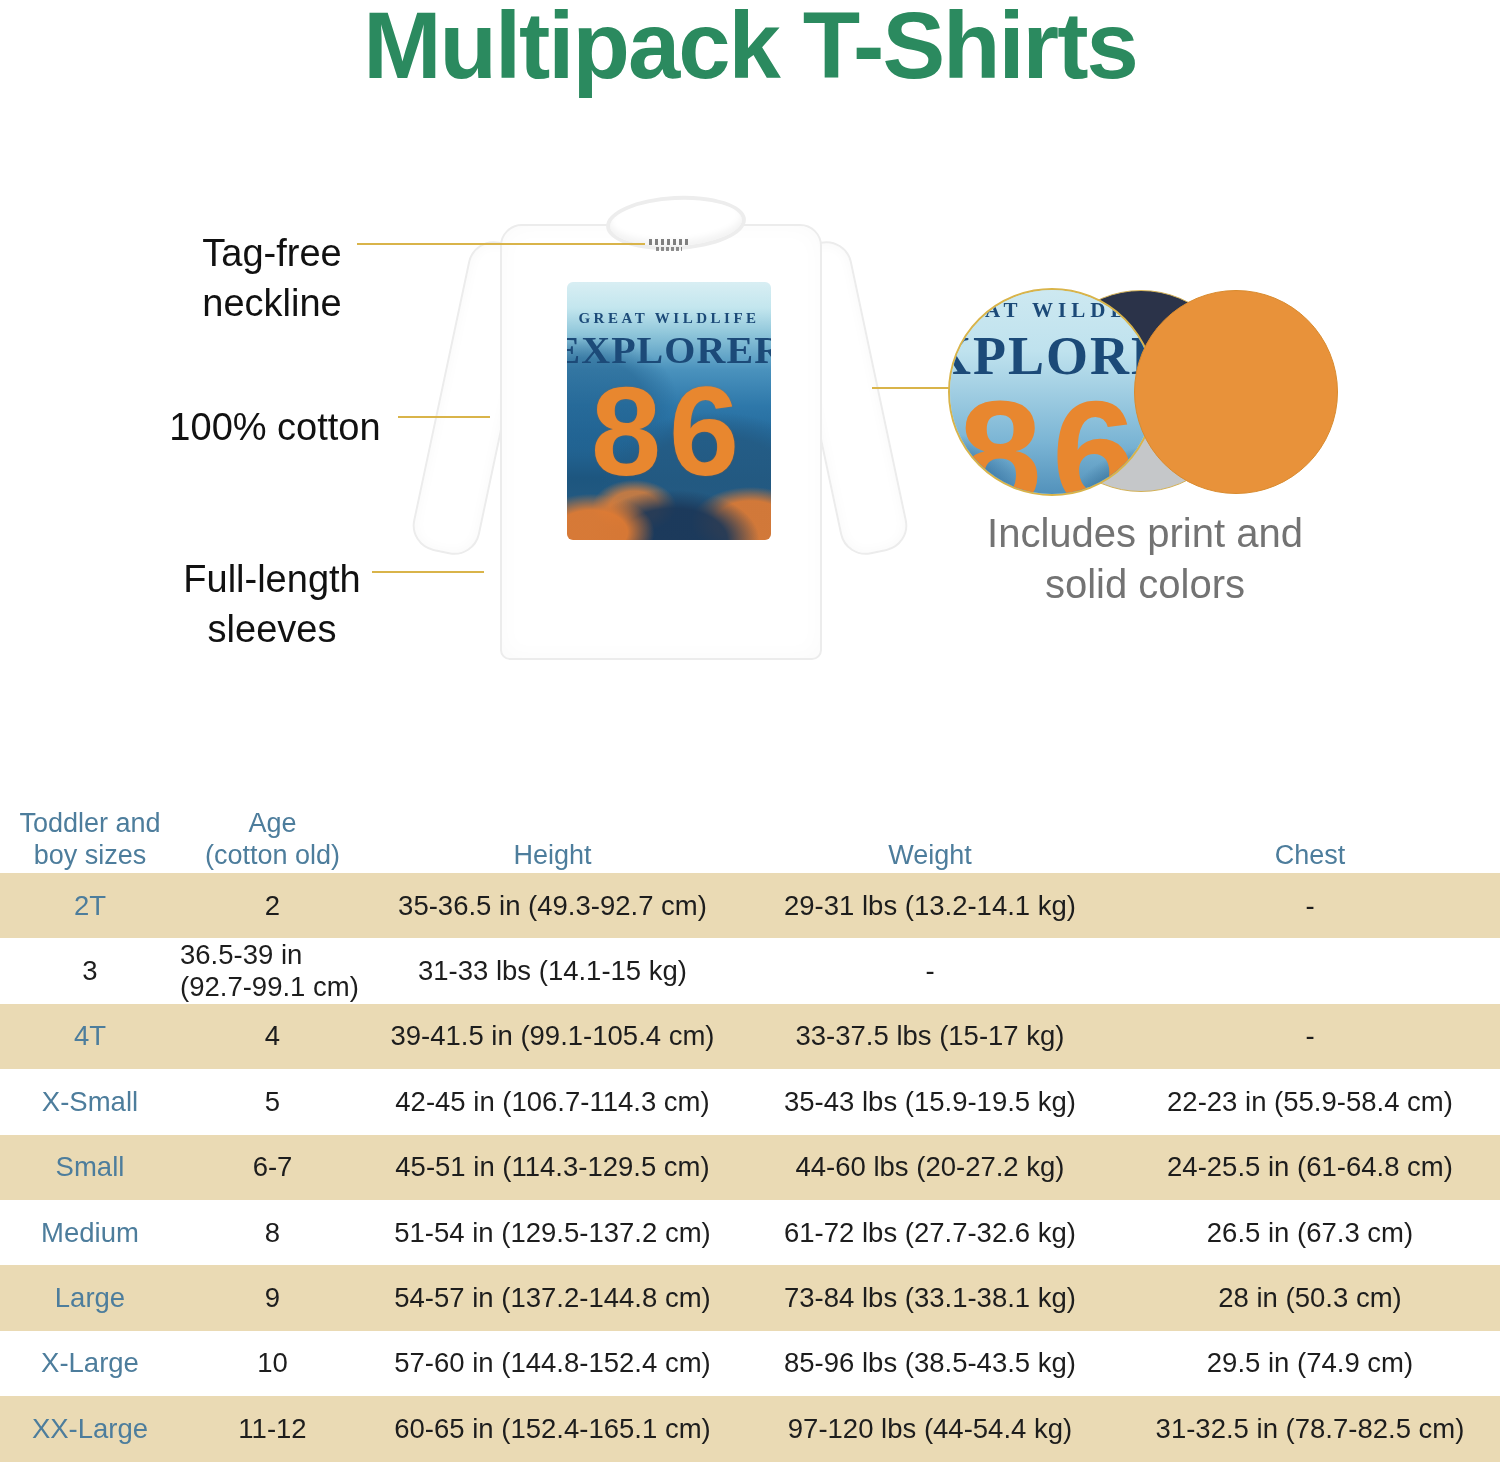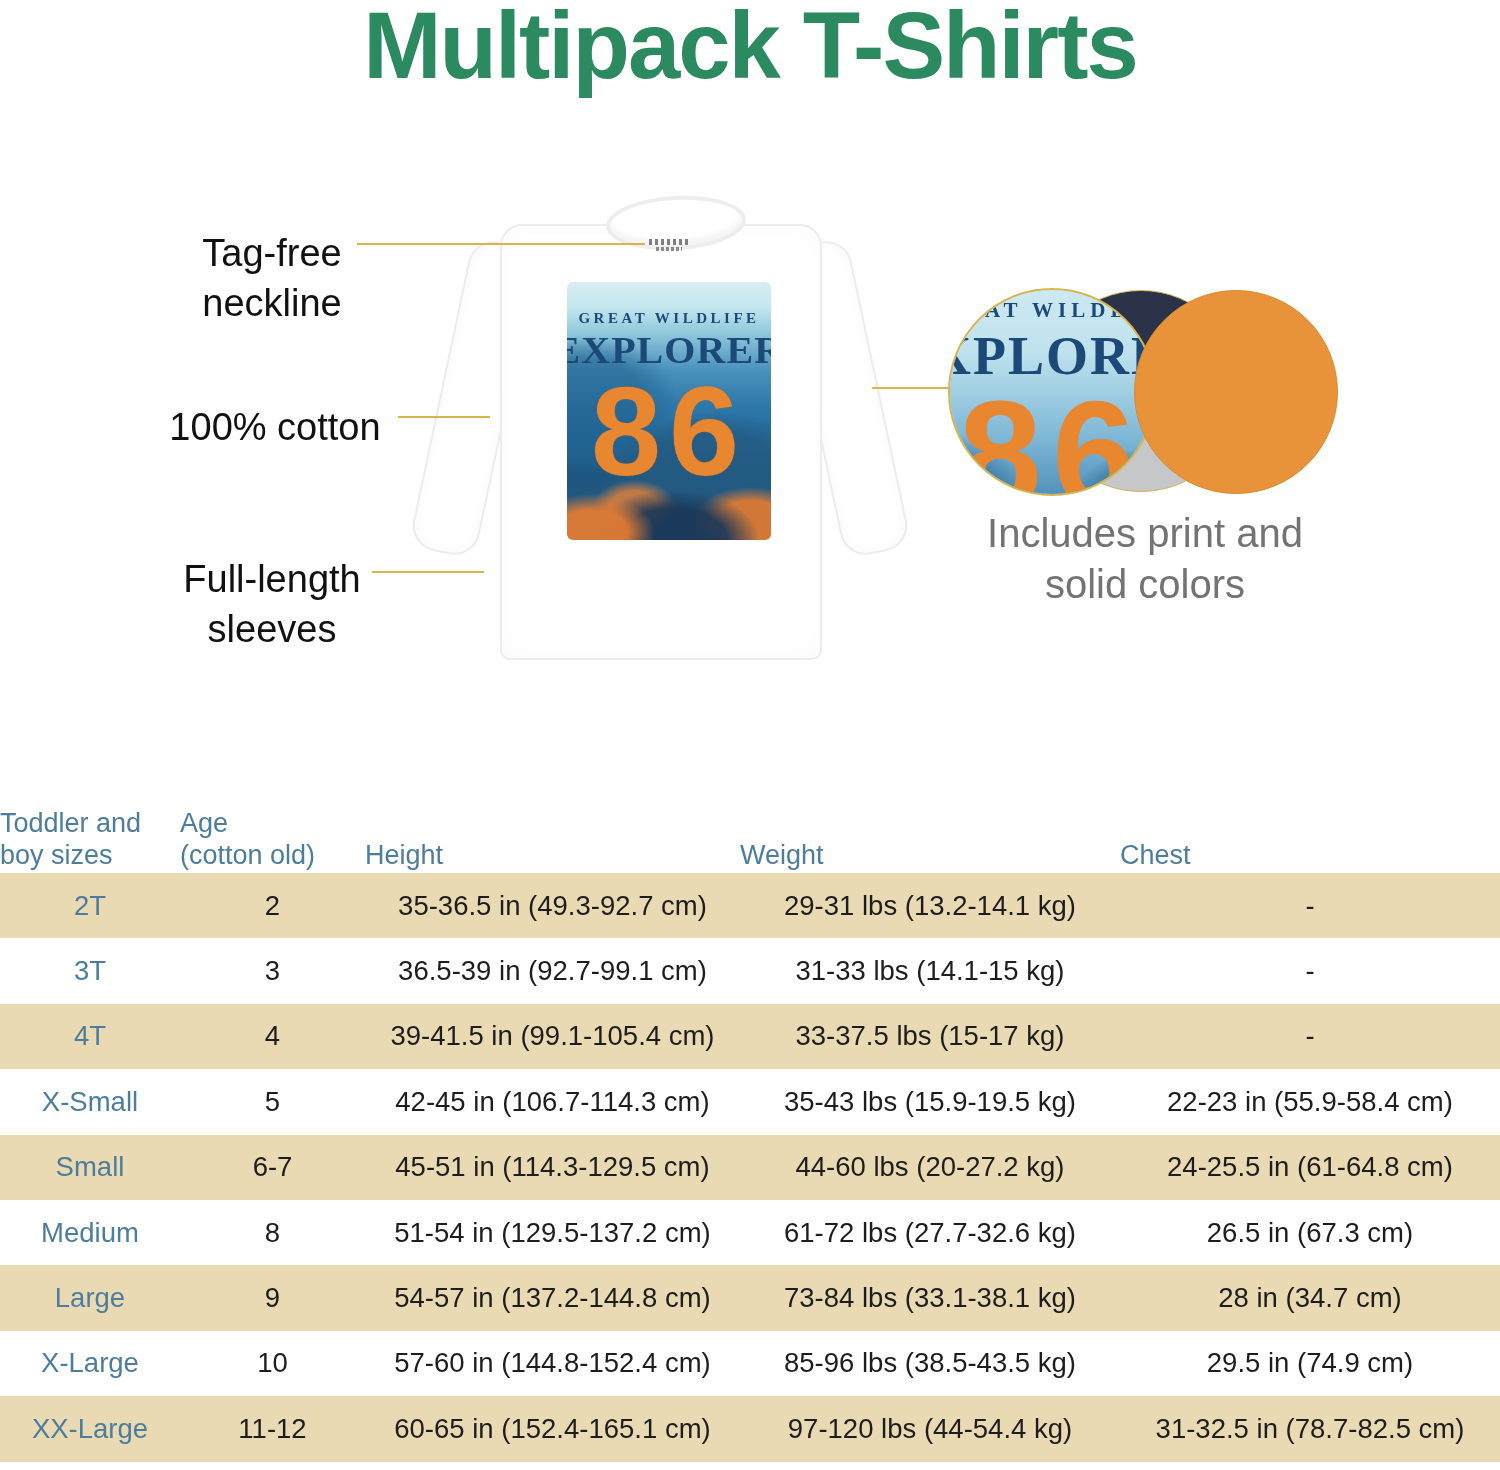--- a/index.html
+++ b/index.html
@@ -84,21 +84,21 @@
           font-size:54px;letter-spacing:2px;color:#1c4a78;white-space:nowrap;}
   .z-num{margin-top:0;font-weight:700;font-size:150px;line-height:.9;
          letter-spacing:10px;color:#e8872f;}
   #swatch-caption{position:absolute;left:950px;top:508px;width:390px;
          font-size:40px;line-height:51px;color:#737373;text-align:center;}
 
   
   #size-table{position:absolute;left:0;top:806px;width:1500px;}
   .t-head{display:grid;grid-template-columns:180px 185px 375px 380px 380px;
           height:67px;align-items:end;}
-  .th{font-size:27px;line-height:32px;color:#4d7d9c;
+  .th{text-align:center;font-size:27px;line-height:32px;color:#4d7d9c;
       padding-bottom:2px;}
   .tr{display:grid;grid-template-columns:180px 185px 375px 380px 380px;
       height:65.4px;}
   .tr.beige{background:#eadab4;text-align:center;}
   .td{display:flex;align-items:center;justify-content:center;
       font-size:27.5px;color:#1d1d1d;}
   .td.size{color:#4d7d9c;}
 </style>
 </head>
 <body>
@@ -171,21 +171,20 @@
   </div>
   <div>
       <div class="tr beige">
         <div class="td size">2T</div>
         <div class="td">2</div>
         <div class="td">35-36.5 in (49.3-92.7 cm)</div>
         <div class="td">29-31 lbs (13.2-14.1 kg)</div>
         <div class="td">-</div>
       </div>
       <div class="tr">
-        <div class="td size">3T</div>
         <div class="td">3</div>
         <div class="td">36.5-39 in (92.7-99.1 cm)</div>
         <div class="td">31-33 lbs (14.1-15 kg)</div>
         <div class="td">-</div>
       </div>
       <div class="tr beige">
         <div class="td size">4T</div>
         <div class="td">4</div>
         <div class="td">39-41.5 in (99.1-105.4 cm)</div>
         <div class="td">33-37.5 lbs (15-17 kg)</div>
@@ -210,21 +209,21 @@
         <div class="td">8</div>
         <div class="td">51-54 in (129.5-137.2 cm)</div>
         <div class="td">61-72 lbs (27.7-32.6 kg)</div>
         <div class="td">26.5 in (67.3 cm)</div>
       </div>
       <div class="tr beige">
         <div class="td size">Large</div>
         <div class="td">9</div>
         <div class="td">54-57 in (137.2-144.8 cm)</div>
         <div class="td">73-84 lbs (33.1-38.1 kg)</div>
-        <div class="td">28 in (34.7 cm)</div>
+        <div class="td">28 in (50.3 cm)</div>
       </div>
       <div class="tr">
         <div class="td size">X-Large</div>
         <div class="td">10</div>
         <div class="td">57-60 in (144.8-152.4 cm)</div>
         <div class="td">85-96 lbs (38.5-43.5 kg)</div>
         <div class="td">29.5 in (74.9 cm)</div>
       </div>
       <div class="tr beige">
         <div class="td size">XX-Large</div>

